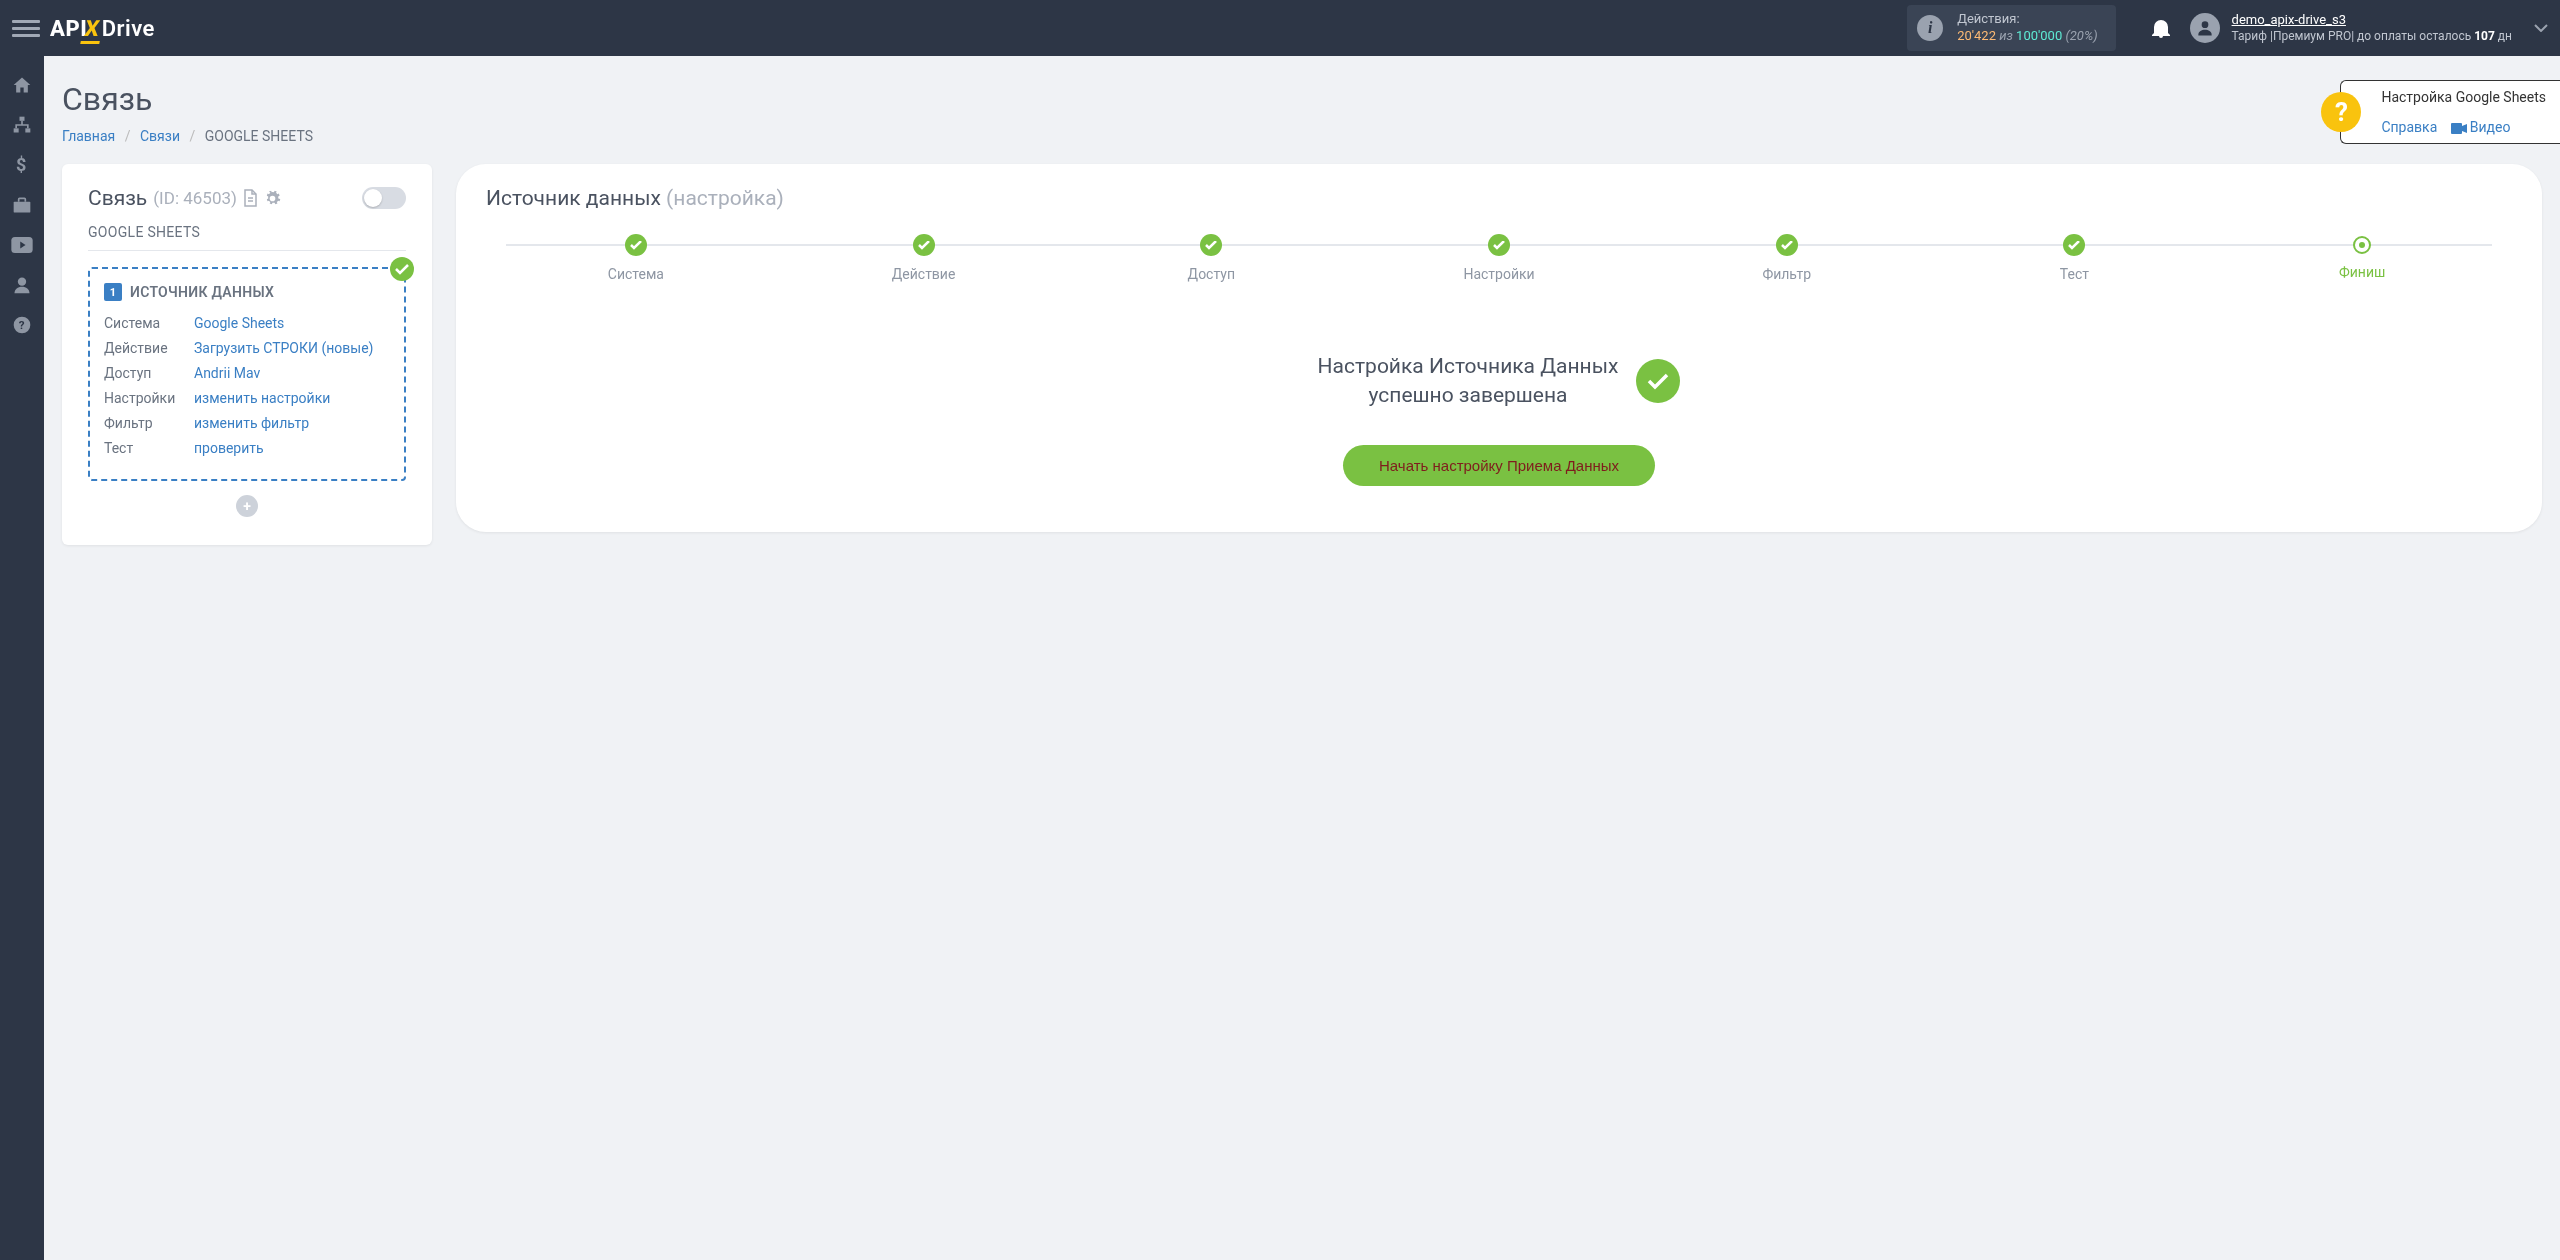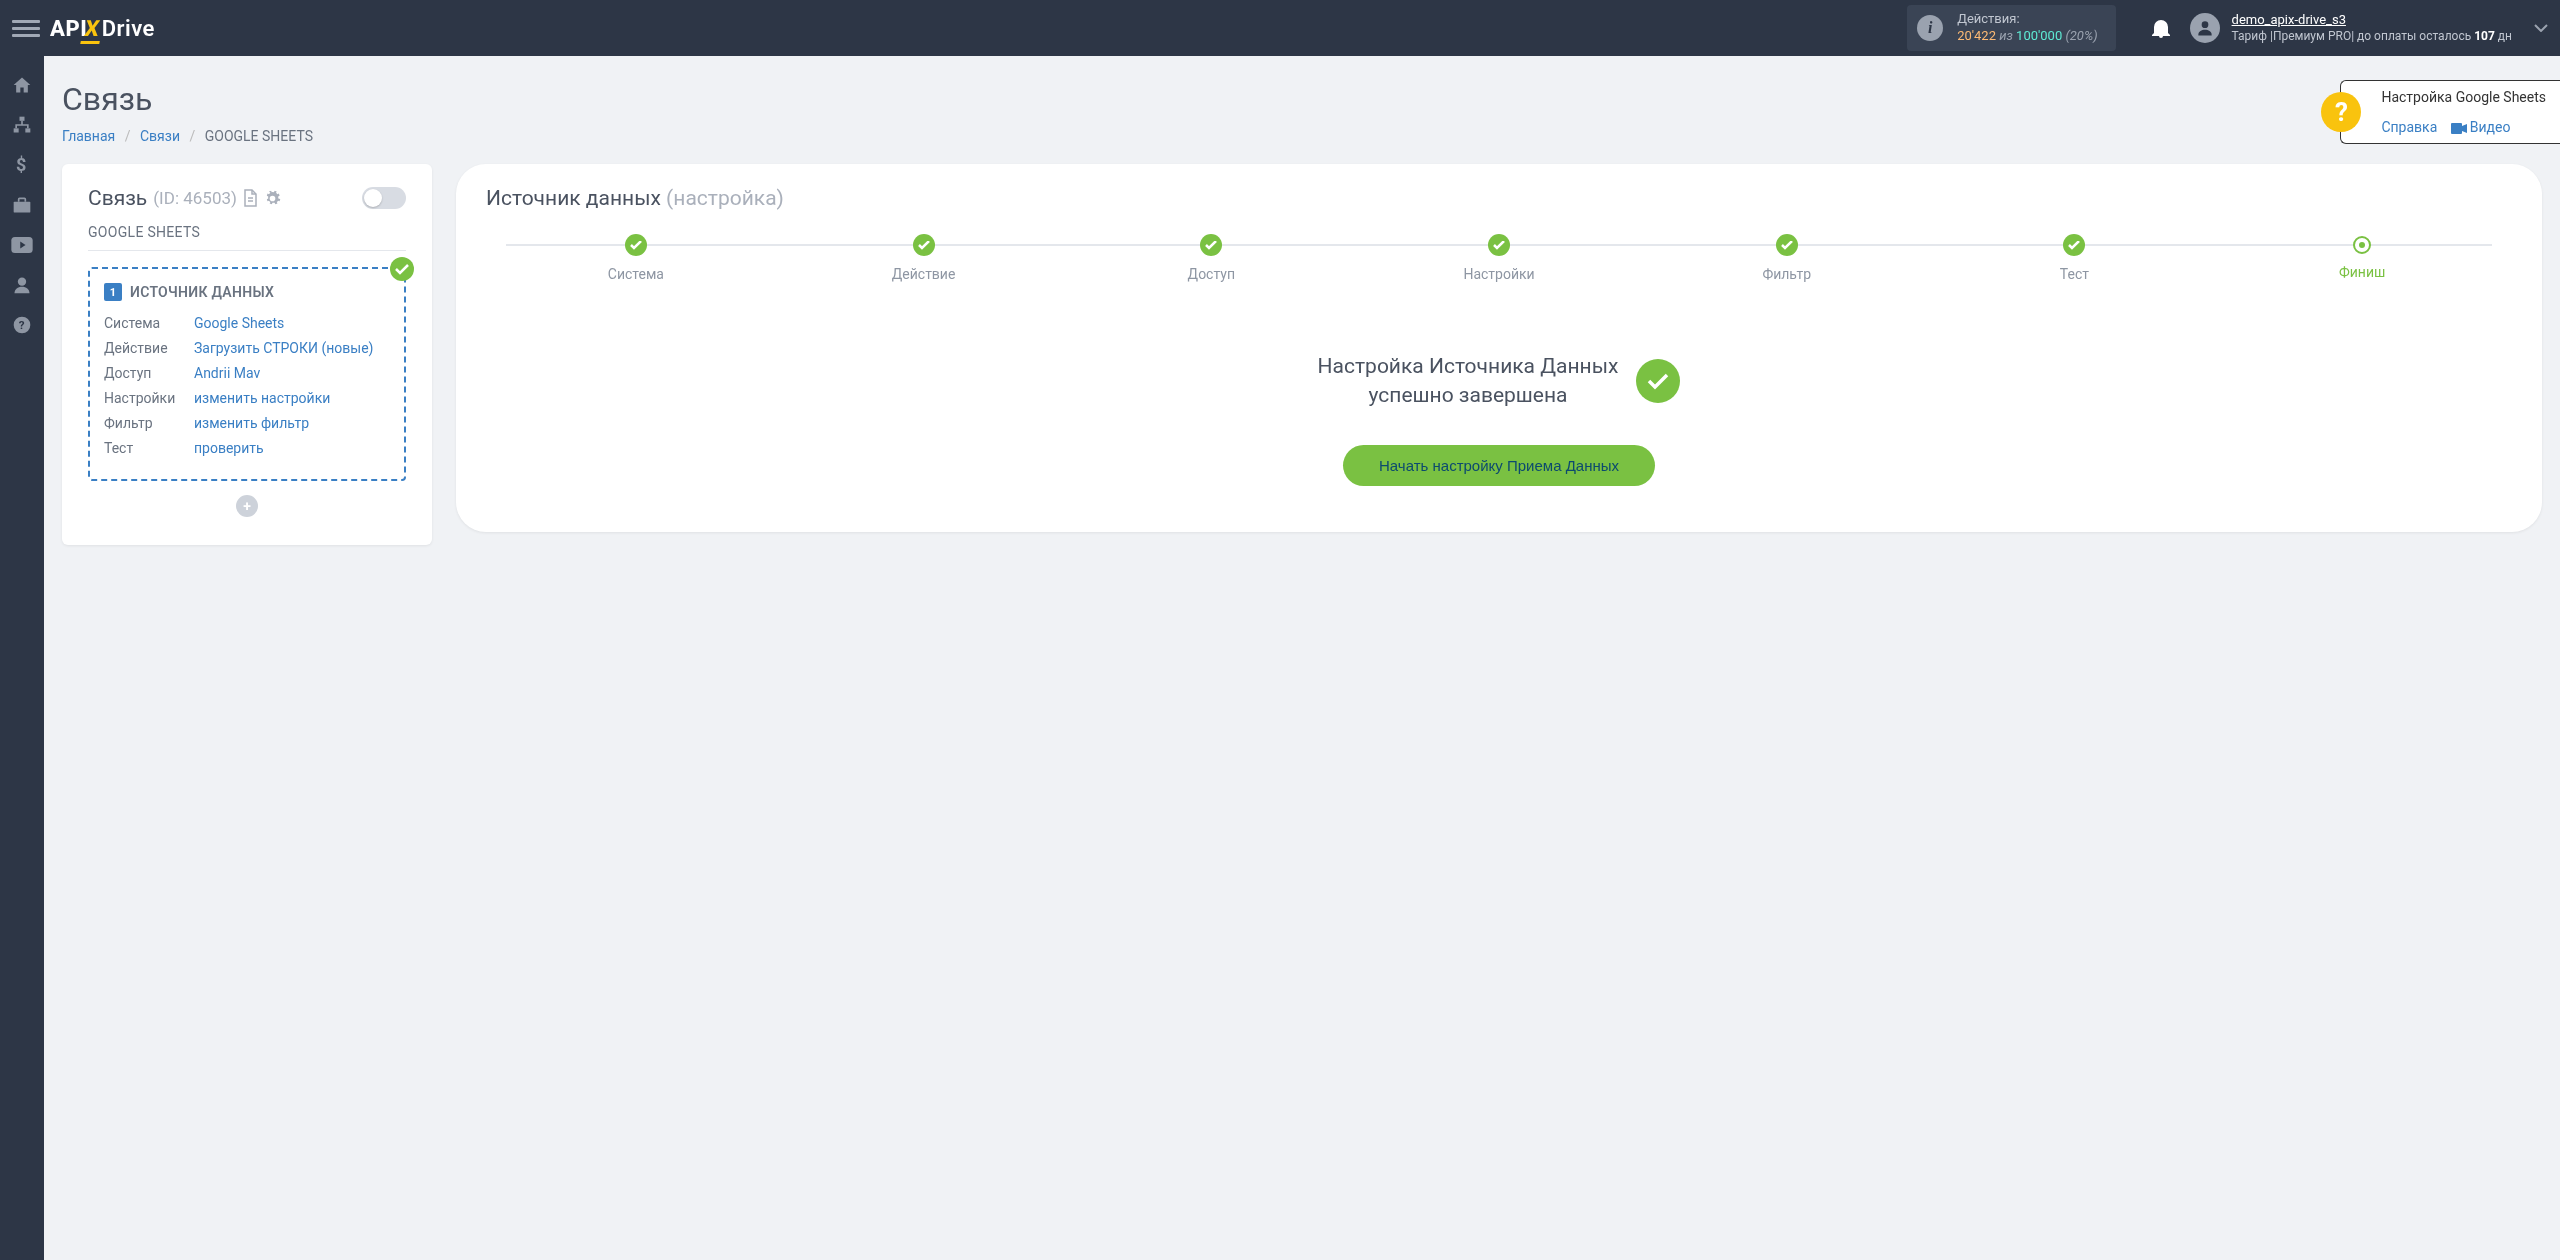--- a/index.html
+++ b/index.html
@@ -90,21 +90,21 @@
 .step .slabel { font-size: 14px; color: #8e96a3; }
 .step.last .slabel { color: #7ac142; font-weight: 400; }
 
 .status-row { display: flex; align-items: center; justify-content: center; gap: 18px; margin-bottom: 34px; }
 .status-text { font-size: 21px; color: #4a5260; text-align: center; line-height: 1.4; }
 .status-text.muted { color: #aab0bb; }
 .status-icon { width: 44px; height: 44px; border-radius: 50%; display:flex;align-items:center;justify-content:center; color:#fff; flex-shrink:0; }
 .status-icon.green { background: #7ac142; }
 .status-icon.grey { background: #c7ccd4; }
 
-.cta-btn { display: block; margin: 12px auto 0; background: #7ac142; color: #0c4a6e; border: none; border-radius: 22px; padding: 12px 36px; font-size: 15px; cursor: pointer; }
+.cta-btn { display: block; margin: 12px auto 0; background: #7ac142; color: #7f1d1d; border: none; border-radius: 22px; padding: 12px 36px; font-size: 15px; cursor: pointer; }
 
 svg { display: block; }
 </style>
 </head>
 <body>
 
 <div class="topbar">
   <div class="hamburger">
       <div></div>
       <div></div>

